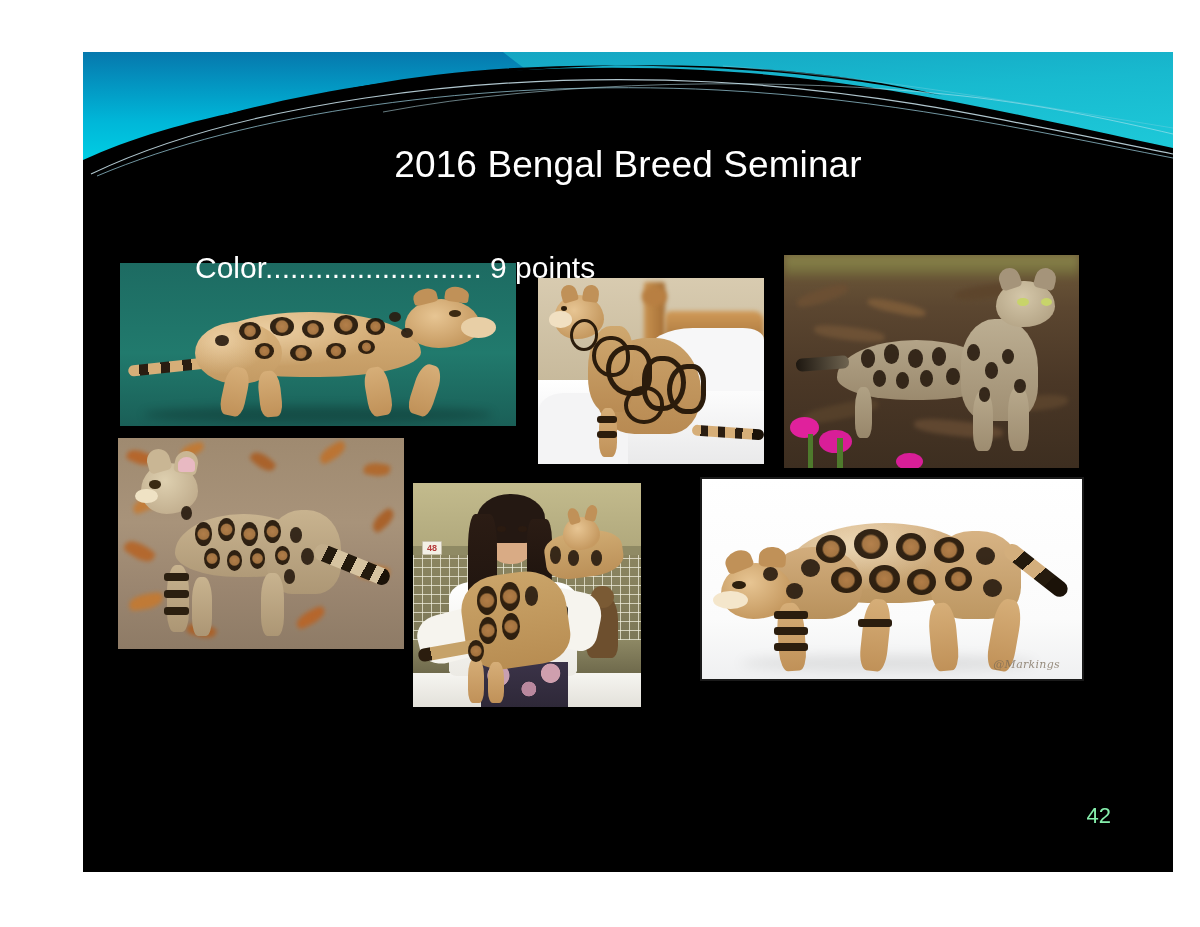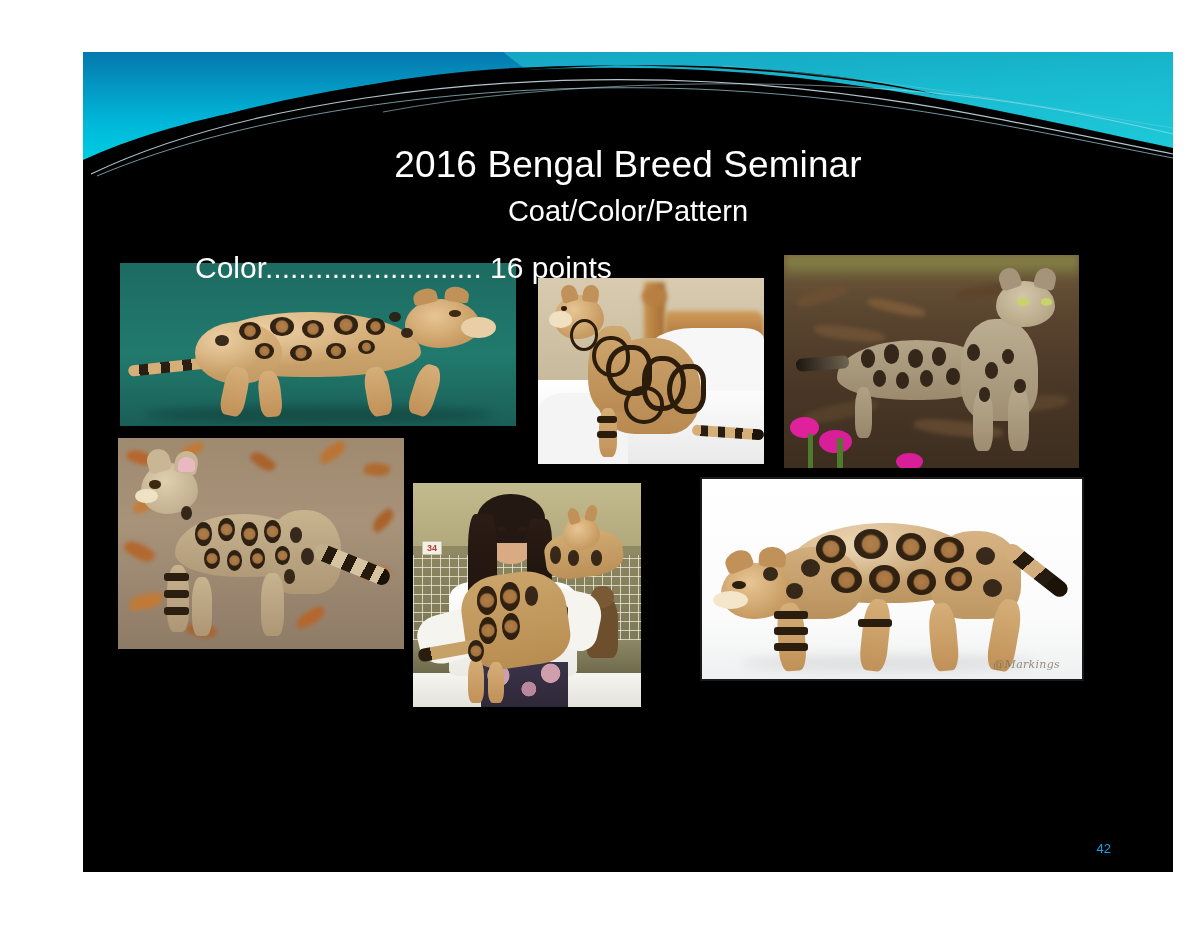--- a/index.html
+++ b/index.html
@@ -155,23 +155,23 @@
     color: #ffffff;
     font-size: 21.5px;
     line-height: 32px;
     font-weight: 400;
     z-index: 5;
   }
 
   .page-number {
     position: absolute;
     right: 62px;
-    bottom: 16px;
-    color: #0ea5e9;
-    font-size: 13px;
+    bottom: 43px;
+    color: #86efac;
+    font-size: 22px;
     z-index: 5;
   }
 
   .watermark {
     position: absolute;
     right: 22px;
     bottom: 8px;
     color: rgba(120,105,85,0.75);
     font-size: 11px;
     font-style: italic;
@@ -226,22 +226,21 @@
                  L 1090 125 Z" fill="#000000"></path>
 
         <path d="M 8 122 C 150 54 390 18 630 30 C 800 39 930 70 1090 102" fill="none" stroke="#cfe9f2" stroke-width="1.2" opacity="0.85"></path>
         <path d="M 14 124 C 160 62 395 26 635 38 C 805 47 935 76 1090 106" fill="none" stroke="#9fd4e4" stroke-width="1" opacity="0.7"></path>
         <path d="M 300 60 C 470 28 700 24 880 44 C 960 53 1030 68 1090 82" fill="none" stroke="#bfe6f0" stroke-width="0.9" opacity="0.6"></path>
         <path d="M 640 14 C 800 26 930 50 1090 76" fill="none" stroke="#7fd0e0" stroke-width="0.8" opacity="0.5"></path>
       </svg>
     </div>
 
     <div class="title-main">2016 Bengal Breed Seminar</div>
-    <div class="title-sub">Coat/Color/Pattern</div>
-    <div class="points-line">Color.......................... 16 points</div>
+    <div class="points-line">Color.......................... 9 points</div>
 
     <div class="photo" style="left:33px; top:207px; width:396px; height:163px; border:4px solid #000;">
       <div class="scene" style="background:linear-gradient(#1d6b62 0%, #217a6d 55%, #1a5f57 100%);">
 
         <div style="position:absolute;left:6%;bottom:2%;width:88%;height:10%;background:rgba(0,0,0,0.22);filter:blur(5px);border-radius:50%;"></div>
 
         <div class="tail" style="left:2%;top:60%;width:23%;height:6.5%;transform:rotate(-6deg);"></div>
 
         <div class="cat-body" style="left:20%;top:30%;width:56%;height:40%;"></div>
 
@@ -430,21 +429,21 @@
 
         <div style="position:absolute;left:0;top:32%;width:100%;height:38%;
              background:
                repeating-linear-gradient(90deg, rgba(240,238,220,0.75) 0 1px, rgba(0,0,0,0) 1px 9px),
                repeating-linear-gradient(0deg, rgba(240,238,220,0.75) 0 1px, rgba(0,0,0,0) 1px 9px),
                linear-gradient(#8b8560,#7d7858);"></div>
 
         <div style="position:absolute;left:0;top:84%;width:100%;height:16%;background:linear-gradient(#f7f6f2,#e3e1da);"></div>
         <div style="position:absolute;left:0;top:70%;width:100%;height:15%;background:linear-gradient(#8d8864,#6f6a4c);"></div>
 
-        <div class="cage-tag" style="left:4%;top:26%;">34</div>
+        <div class="cage-tag" style="left:4%;top:26%;">48</div>
         <div class="cage-tag" style="left:80%;top:25%;">52</div>
 
         <div style="position:absolute;left:76%;top:50%;width:14%;height:28%;background:#6d4f2e;border-radius:40% 40% 20% 20%;"></div>
         <div style="position:absolute;left:78%;top:46%;width:10%;height:10%;background:#7a5a34;border-radius:50%;"></div>
 
         <div style="position:absolute;left:16%;top:44%;width:56%;height:42%;background:linear-gradient(#ffffff,#eceae4);border-radius:18% 18% 6% 6%;"></div>
         <div style="position:absolute;left:2%;top:58%;width:26%;height:22%;background:#f6f4ee;border-radius:40% 10% 10% 40%;transform:rotate(-14deg);"></div>
         <div style="position:absolute;left:58%;top:48%;width:24%;height:26%;background:#f6f4ee;border-radius:18% 40% 30% 10%;transform:rotate(12deg);"></div>
 
         <div style="position:absolute;left:30%;top:80%;width:38%;height:20%;

